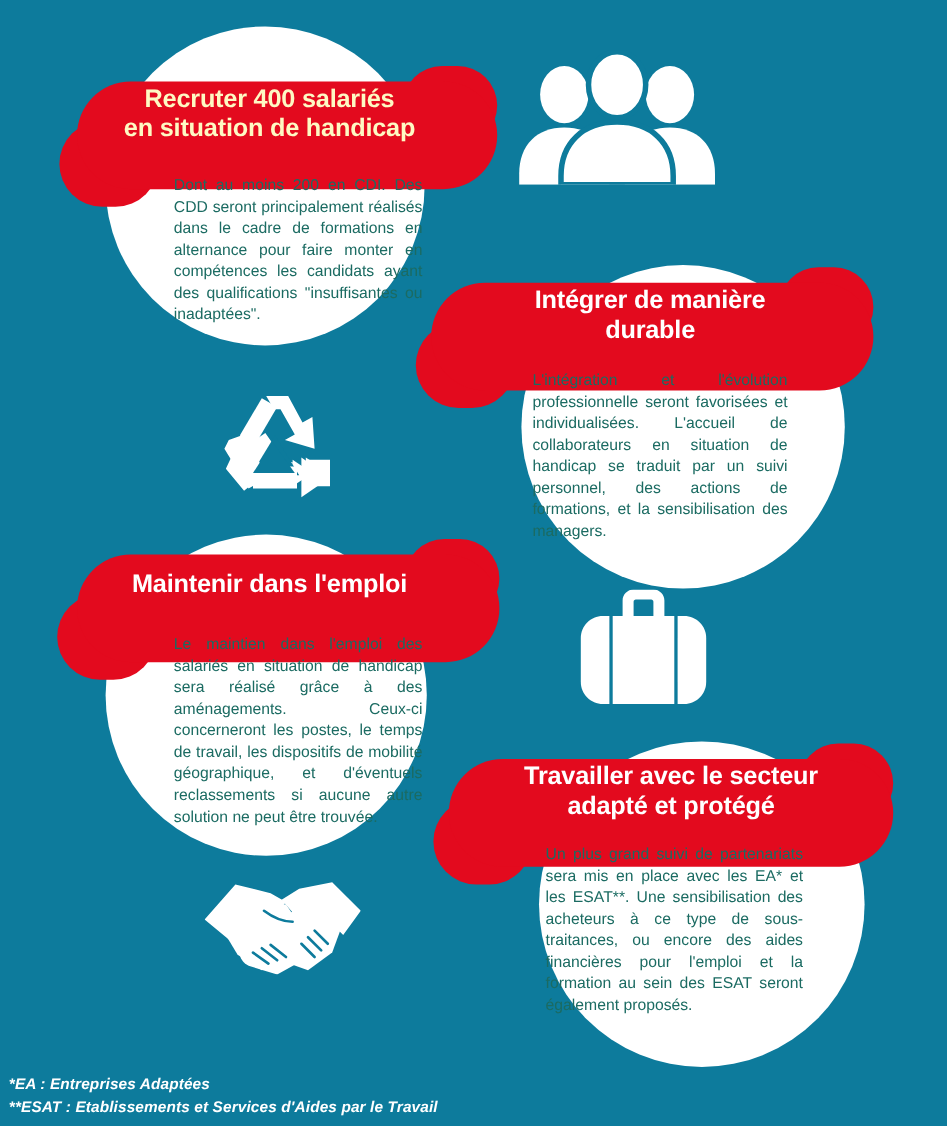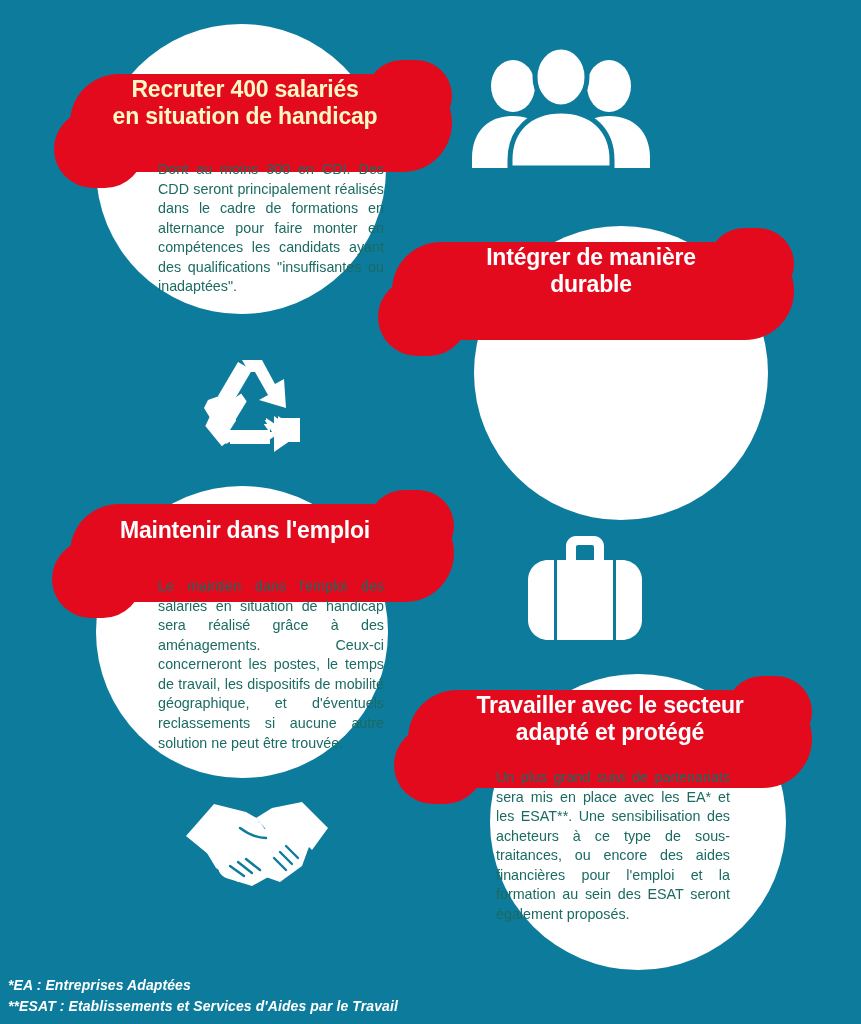--- a/index.html
+++ b/index.html
@@ -84,48 +84,49 @@
 
   <div class="card" style="left:0; top:0; width:460px; height:330px;">
     <div class="disc" style="left: 96px; top: 24px; width: 290px; height: 290px; background: rgb(255, 255, 255);"></div>
     <div class="cloud" style="left:46px; top:60px; width:400px; height:120px;">
       <div class="bump-tr" style="left: 320px; top: 0px; width: 86px; height: 72px; background: rgb(227, 10, 30);"></div>
       <div class="bump-bl" style="left: 8px; top: 50px; width: 90px; height: 78px; background: rgb(227, 10, 30);"></div>
       <div class="bar" style="left: 24px; top: 14px; width: 382px; height: 98px; background: rgb(227, 10, 30);"></div>
     </div>
     <div class="banner-title" style="left: 80px; top: 76px; width: 330px; color: #fef9c3;">Recruter 400 salariés
 en situation de handicap</div>
-    <div class="body-text" style="left: 158px; top: 160px; width: 226px; color: rgb(27, 107, 98);">Dont au moins 300 en CDI. Des CDD seront principalement réalisés dans le cadre de formations en alternance pour faire monter en compétences les candidats ayant des qualifications "insuffisantes ou inadaptées".</div>
+    <div class="body-text" style="left: 158px; top: 160px; width: 226px; color: rgb(27, 107, 98);">Dont au moins 200 en CDI. Des CDD seront principalement réalisés dans le cadre de formations en alternance pour faire monter en compétences les candidats ayant des qualifications "insuffisantes ou inadaptées".</div>
   </div>
 
   <div class="icon" style="left:468px; top:46px; width:186px; height:122px;">
     <svg width="186" height="122" viewBox="0 0 186 122" xmlns="http://www.w3.org/2000/svg">
       <g fill="#ffffff">
 
         <ellipse cx="45" cy="40" rx="22" ry="26"></ellipse>
         <path d="M45 70 C20 70 4 86 4 112 L4 122 L86 122 L86 112 C86 86 70 70 45 70 Z"></path>
 
         <ellipse cx="141" cy="40" rx="22" ry="26"></ellipse>
         <path d="M141 70 C116 70 100 86 100 112 L100 122 L182 122 L182 112 C182 86 166 70 141 70 Z"></path>
 
         <ellipse cx="93" cy="31" rx="26" ry="30" stroke="#0d7b9c" stroke-width="5"></ellipse>
         <path d="M93 65 C62 65 42 84 42 114 L42 122 L144 122 L144 114 C144 84 124 65 93 65 Z" stroke="#0d7b9c" stroke-width="5"></path>
       </g>
     </svg>
   </div>
 
-  <div class="card" style="left:370px; top:202px; width:470px; height:330px;">
+  <div class="card" style="left:370px; top:217px; width:470px; height:330px;">
     <div class="disc" style="left: 104px; top: 24px; width: 294px; height: 294px; background: rgb(255, 255, 255);"></div>
     <div class="cloud" style="left:8px; top:26px; width:410px; height:120px;">
       <div class="bump-tr" style="left: 330px; top: 0px; width: 86px; height: 72px; background: rgb(227, 10, 30);"></div>
       <div class="bump-bl" style="left: 0px; top: 50px; width: 90px; height: 78px; background: rgb(227, 10, 30);"></div>
       <div class="bar" style="left: 14px; top: 14px; width: 402px; height: 98px; background: rgb(227, 10, 30);"></div>
     </div>
     <div class="banner-title" style="left: 108px; top: 42px; width: 226px; text-align: center; color: rgb(255, 255, 255);">Intégrer de manière
 durable</div>
+    <div class="body-text" style="left: 114px; top: 120px; width: 232px; color: rgb(27, 107, 98);">L'intégration et l'évolution professionnelle seront favorisées et individualisées. L'accueil de collaborateurs en situation de handicap se traduit par un suivi personnel, des actions de formations, et la sensibilisation des managers.</div>
   </div>
 
   <div class="icon" style="left:196px; top:356px; width:108px; height:108px;">
     <svg width="108" height="108" viewBox="0 0 108 108" xmlns="http://www.w3.org/2000/svg">
       <g fill="#ffffff">
 
         <path d="M46 4 L66 4 L79 28 L88 23 L90 52 L63 44 L72 39 L59 16 L53 16 Z"></path>
 
         <path d="M42 6 L56 14 L36 48 L22 40 Z"></path>
 

